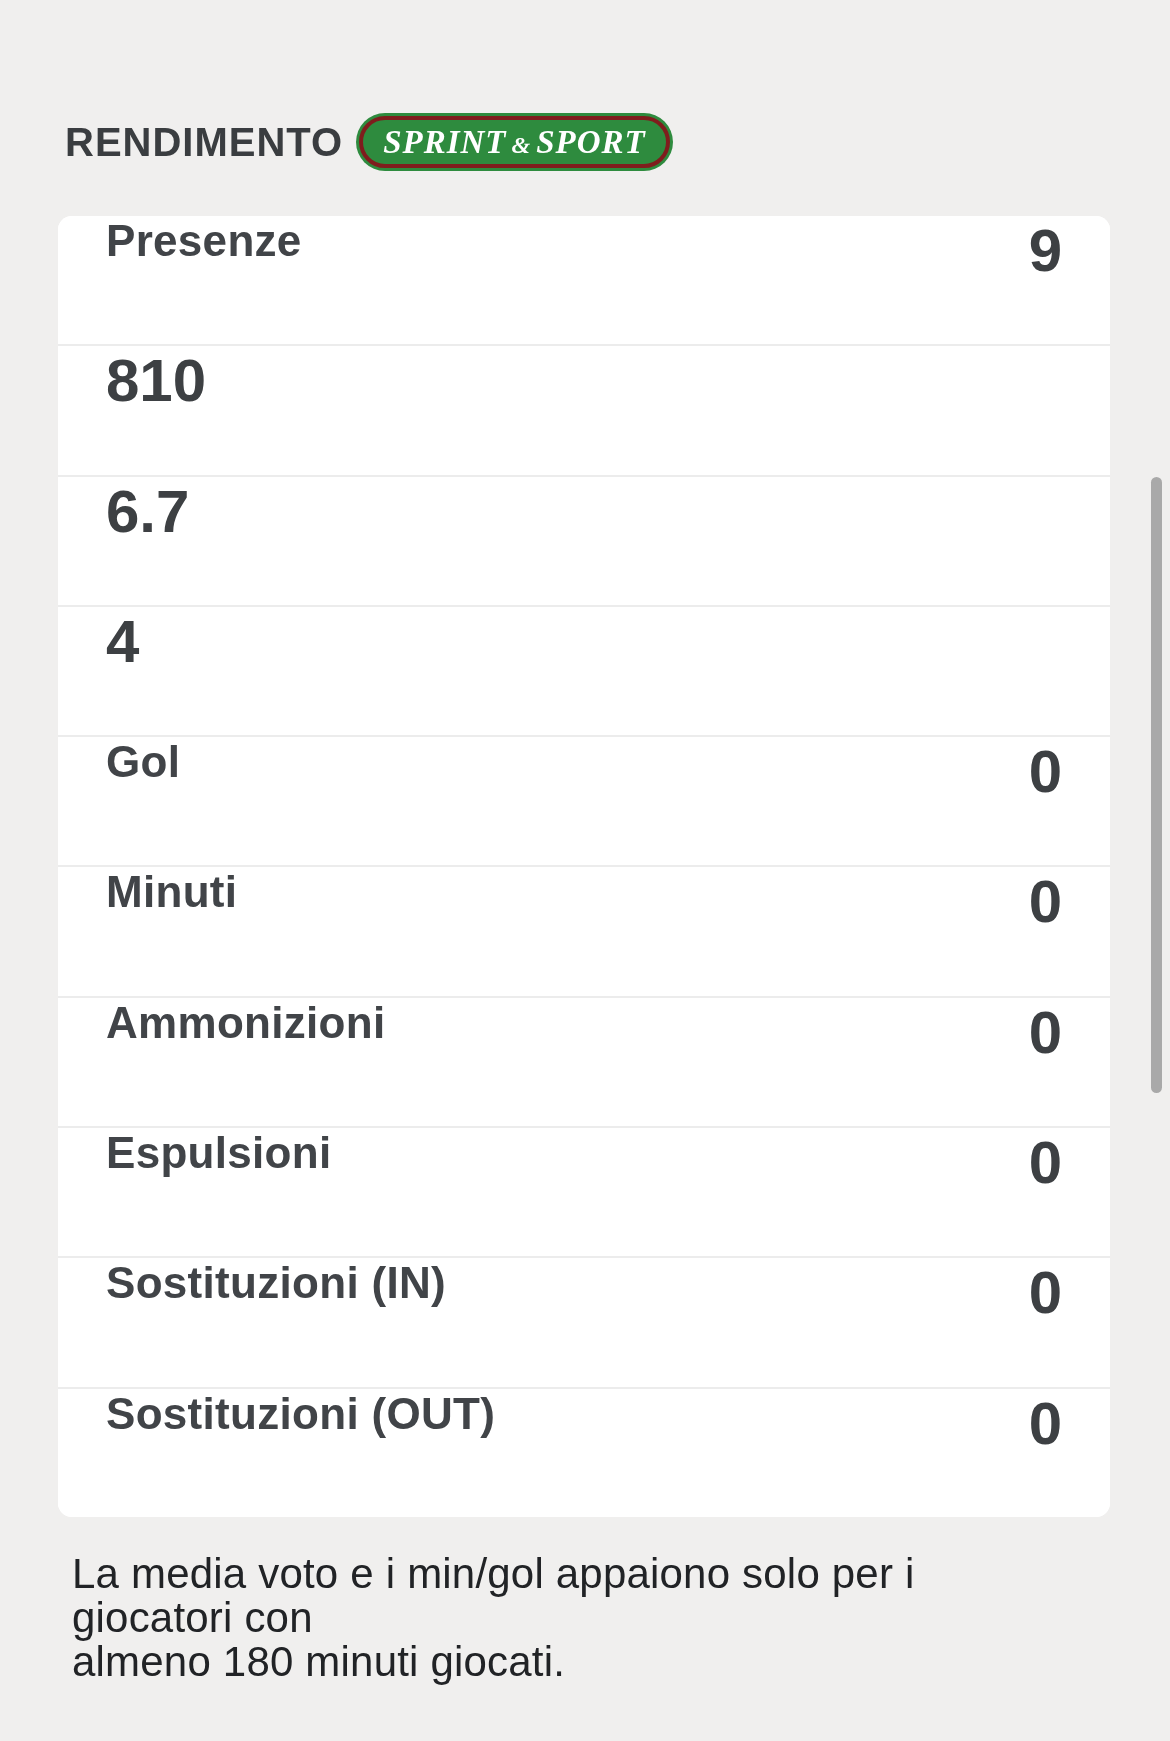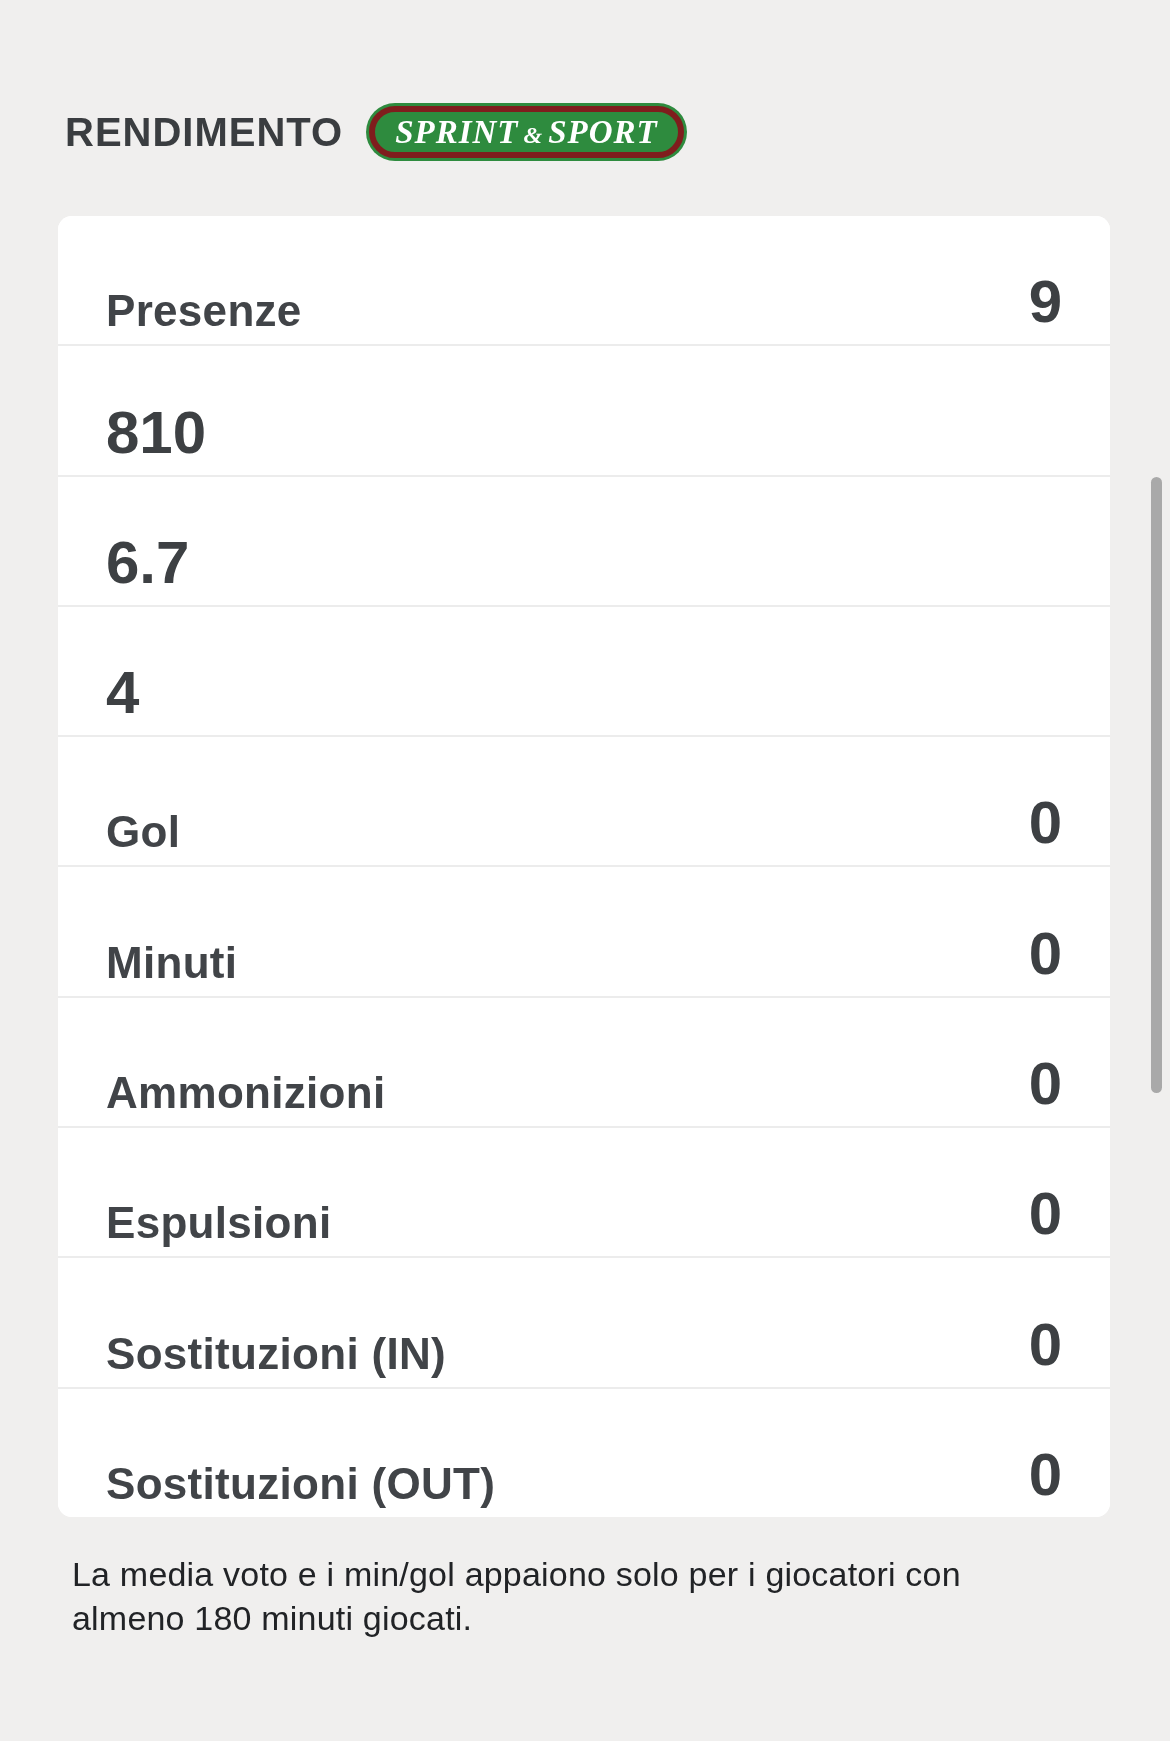--- a/index.html
+++ b/index.html
@@ -6,30 +6,30 @@
   html,body { width:1170px; height:1741px; }
   body {
     position:relative;
     background:#f0efee;
     font-family:"Liberation Sans","DejaVu Sans",sans-serif;
     overflow:hidden;
   }
 
   
   .header {
-    position:absolute; left:65px; top:100px; height:64px;
-    display:flex; align-items:center; gap:26px;
+    position:absolute; left:65px; top:110px; height:64px;
+    display:flex; align-items:center; gap:16px;
   }
   .page-title {
     font-size:40px; font-weight:700; letter-spacing:1px; color:#3a3d40;
   }
   .brand-badge {
     height:52px; border-radius:28px;
     background:#2e8b3e;
-    border:6px solid #7f1d1d;
+    border:4px solid #7f1d1d;
     box-shadow:0 0 0 3px #2e8b3e;
     display:flex; align-items:center; justify-content:center;
     padding:0 20px;
   }
   .brand-text {
     font-family:"Liberation Serif","DejaVu Serif",serif;
     font-style:italic; font-weight:700;
     font-size:33px; color:#ffffff; letter-spacing:1px;
     display:flex; align-items:baseline; gap:5px;
     white-space:nowrap;
@@ -38,22 +38,22 @@
 
   
   .stats-card {
     position:absolute; left:58px; top:216px;
     width:1052px; height:1301px;
     background:#ffffff; border-radius:14px;
     display:flex; flex-direction:column;
     overflow:hidden;
   }
   .stat-row {
-    flex:1; display:flex; align-items:flex-end; justify-content:space-between;
-    padding:8px 48px;
+    flex:1; display:flex; align-items:flex-start; justify-content:space-between;
+    padding:0 48px;
     border-bottom:2px solid #ececec;
     background:#ffffff;
   }
   .stat-row:last-child { border-bottom:none; }
   .stat-label {
     font-size:44px; font-weight:700; color:#414448; letter-spacing:0.3px;
   }
   .stat-value {
     font-size:60px; font-weight:700; color:#3d4043;
   }
@@ -61,21 +61,21 @@
   
   .scrollbar-thumb {
     position:absolute; left:1151px; top:477px;
     width:11px; height:616px;
     border-radius:6px; background:#a9a9a9;
   }
 
   
   .footer-note {
     position:absolute; left:72px; top:1552px; width:1010px;
-    font-size:34px; font-weight:400; color:#212326;
+    font-size:42px; font-weight:400; color:#212326;
     line-height:44px; letter-spacing:0.2px;
   }
 </style>
 </head>
 <body>
 
 <div class="header">
   <div class="page-title">RENDIMENTO</div>
   <div class="brand-badge">
     <div class="brand-text">

